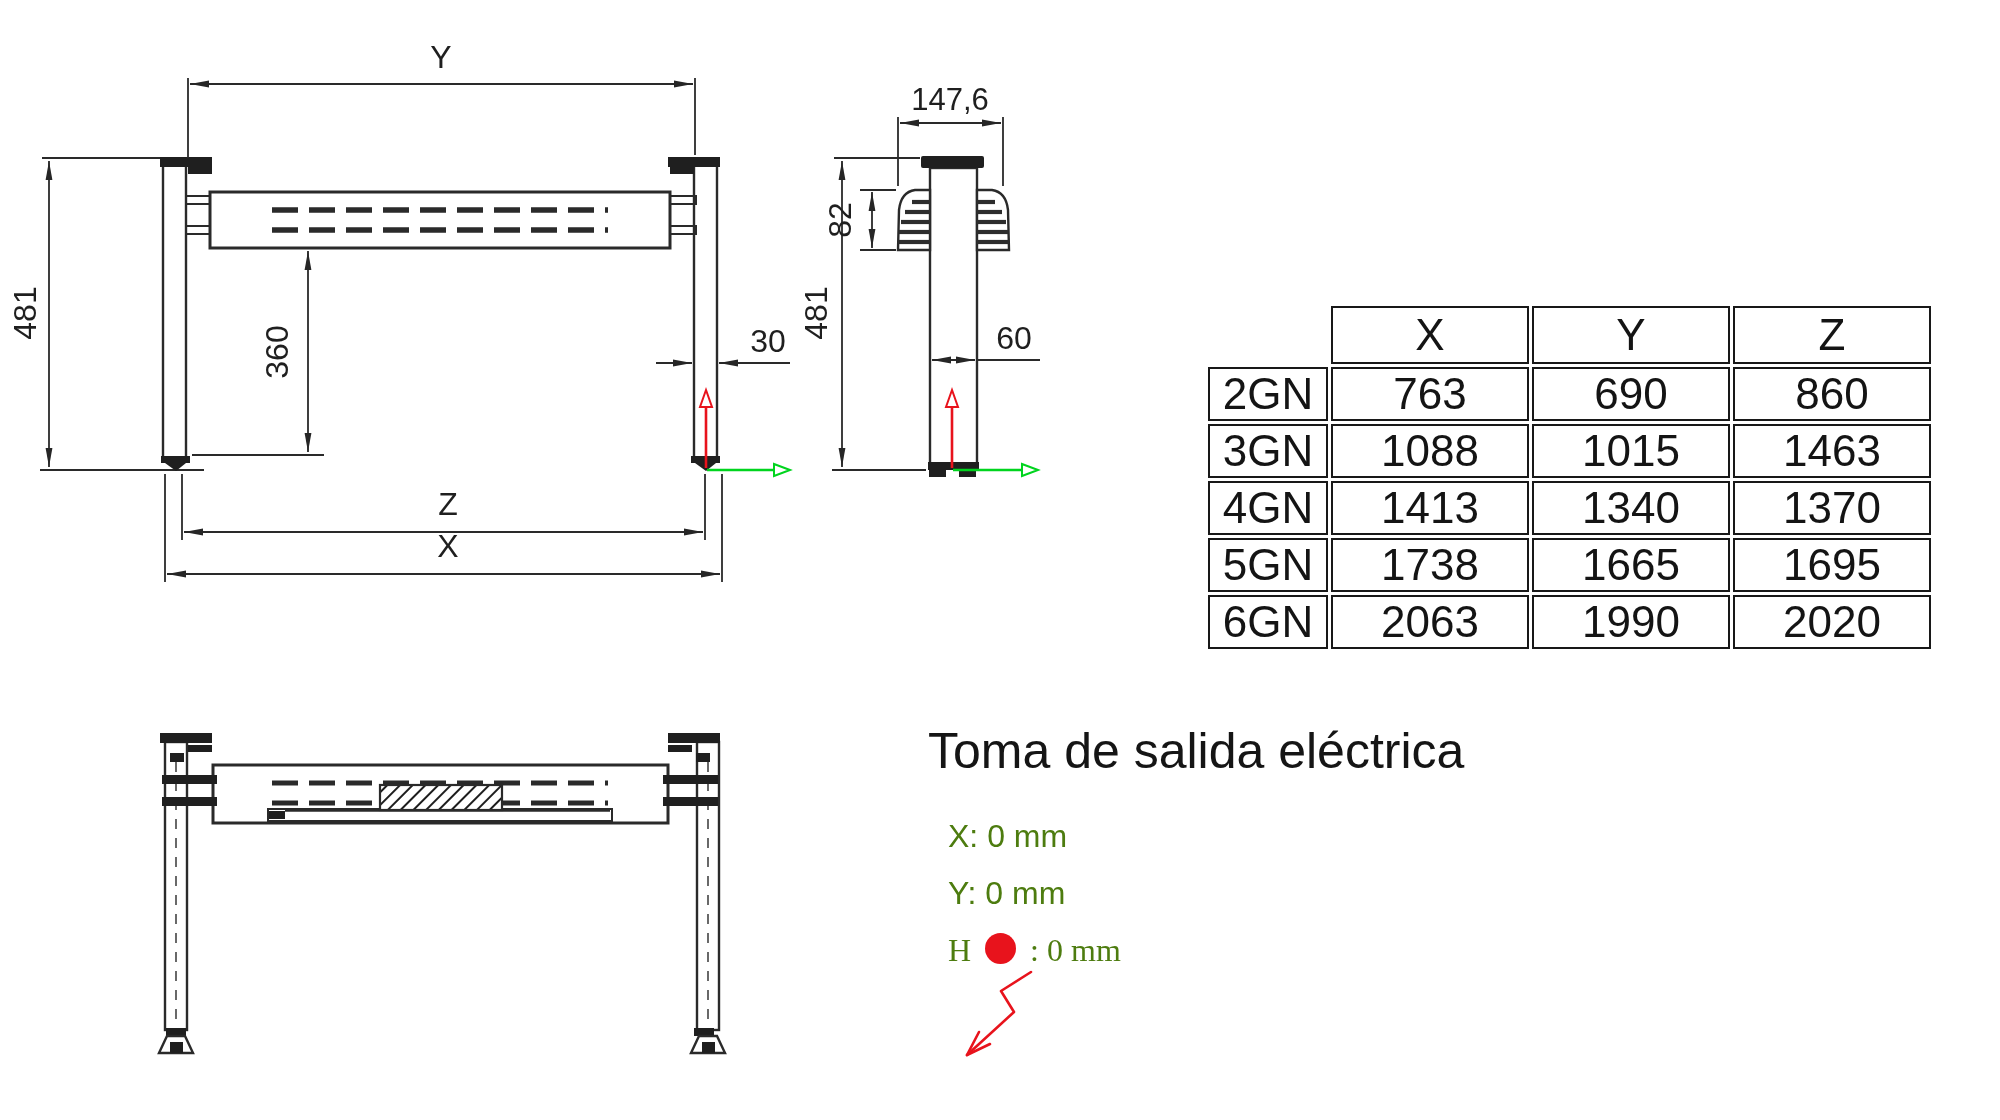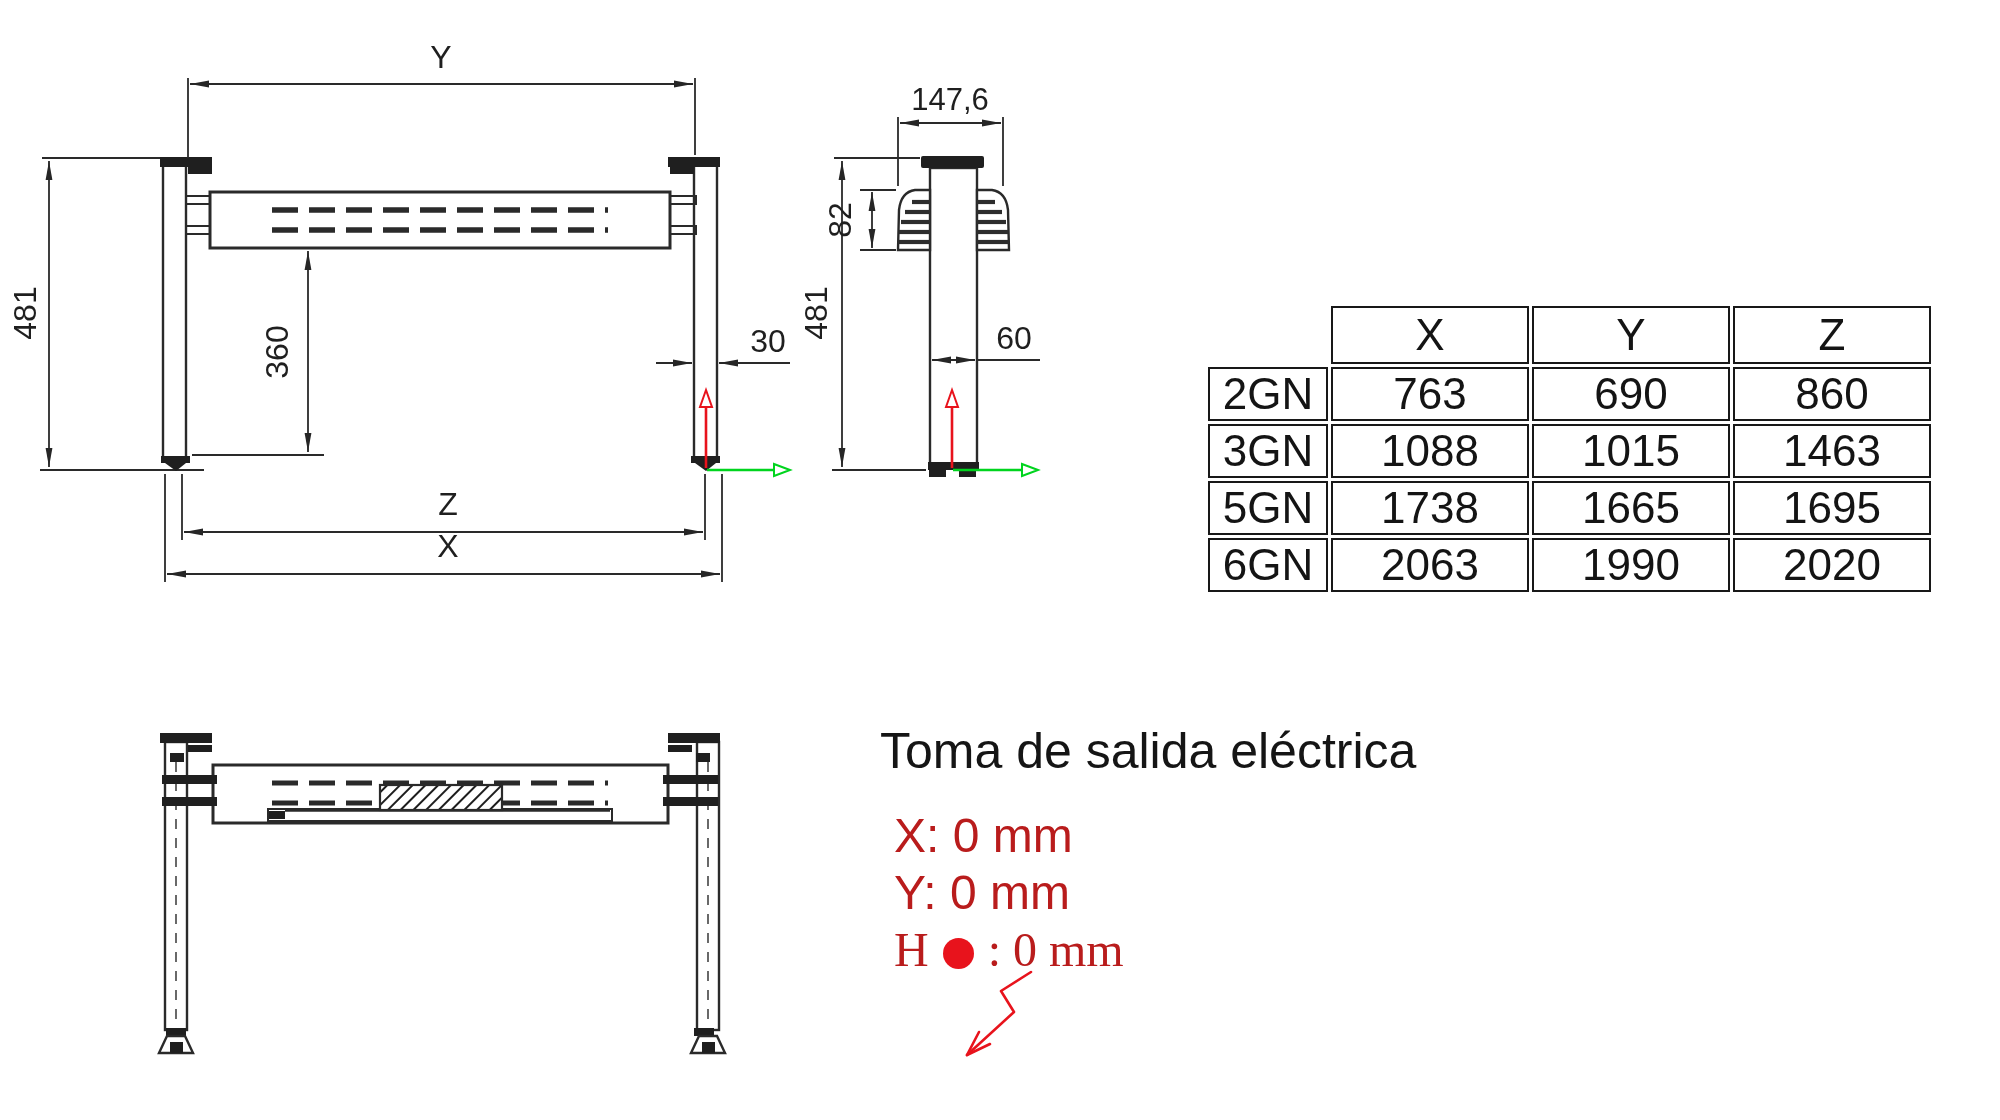--- a/index.html
+++ b/index.html
@@ -11,22 +11,22 @@
   #gn-table{position:absolute;left:1205px;top:303px;border-spacing:3px;border-collapse:separate;}
   #gn-table td, #gn-table th{border:2px solid #181818;padding:0;text-align:center;
         font-size:44px;font-weight:400;background:#fff;color:#141414;}
   #gn-table th{height:54px;}
   #gn-table td{height:47px;text-align:center;}
   #gn-table .corner{border:none;background:transparent;}
   .col-label{width:120px;}
   .col-data{width:198px;}
 
   
-  .outlet-title{position:absolute;left:880px;top:722px;font-size:50px;color:#151515;}
-  .outlet-line{position:absolute;left:894px;font-size:48px;color:#b91c1c;line-height:52px;}
+  .outlet-title{position:absolute;left:928px;top:722px;font-size:50px;color:#151515;}
+  .outlet-line{position:absolute;left:948px;font-size:32px;color:#4d7c0f;line-height:52px;}
   #outlet-x{top:810px;}
   #outlet-y{top:867px;text-align:right;}
   #outlet-h{top:924px;font-family:Liberation Serif, serif;}
   .red-dot{display:inline-block;width:31px;height:31px;border-radius:50%;
            background:#e8131c;margin:0 14px 0 14px;vertical-align:-3px;}
 
   svg text{fill:#1f1f1f;}
   .dimlab{font-size:32px;}
   .dimlab-sm{font-size:31px;}
 </style>
@@ -250,20 +250,26 @@
       <td>690</td>
       <td>860</td>
     </tr>
     <tr>
       <td>3GN</td>
       <td>1088</td>
       <td>1015</td>
       <td>1463</td>
     </tr>
     <tr>
+      <td>4GN</td>
+      <td>1413</td>
+      <td>1340</td>
+      <td>1370</td>
+    </tr>
+    <tr>
       <td>5GN</td>
       <td>1738</td>
       <td>1665</td>
       <td>1695</td>
     </tr>
     <tr>
       <td>6GN</td>
       <td>2063</td>
       <td>1990</td>
       <td>2020</td>

